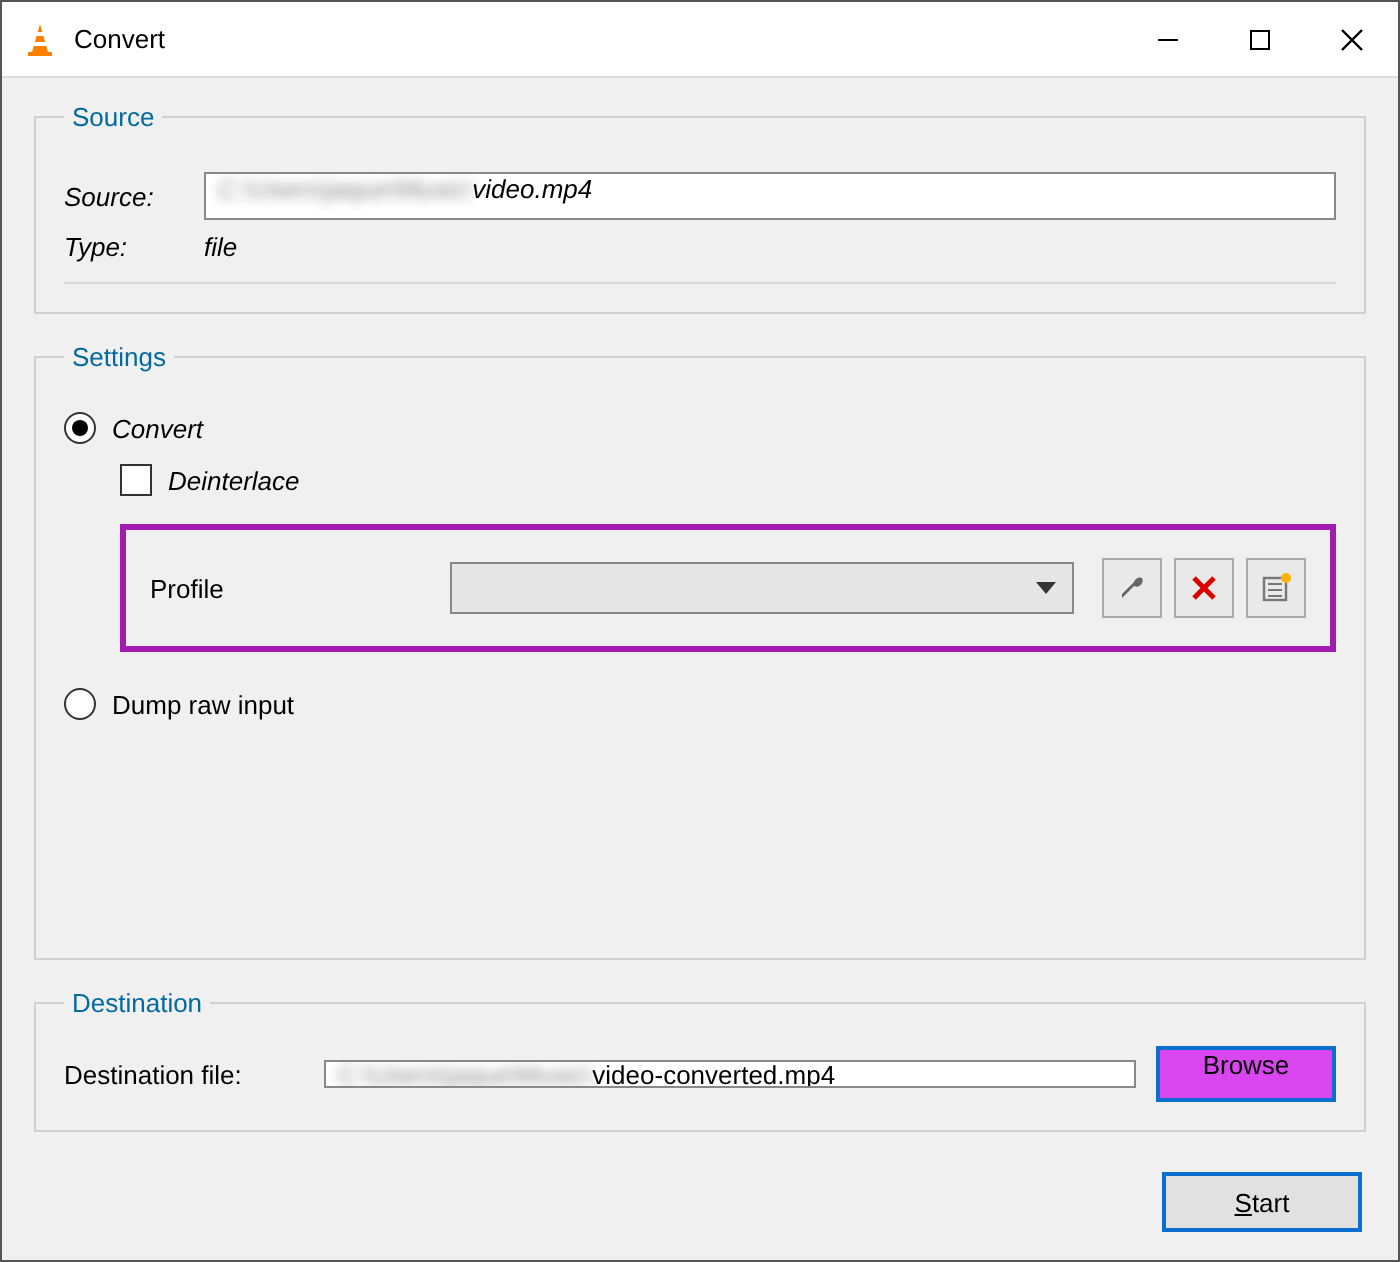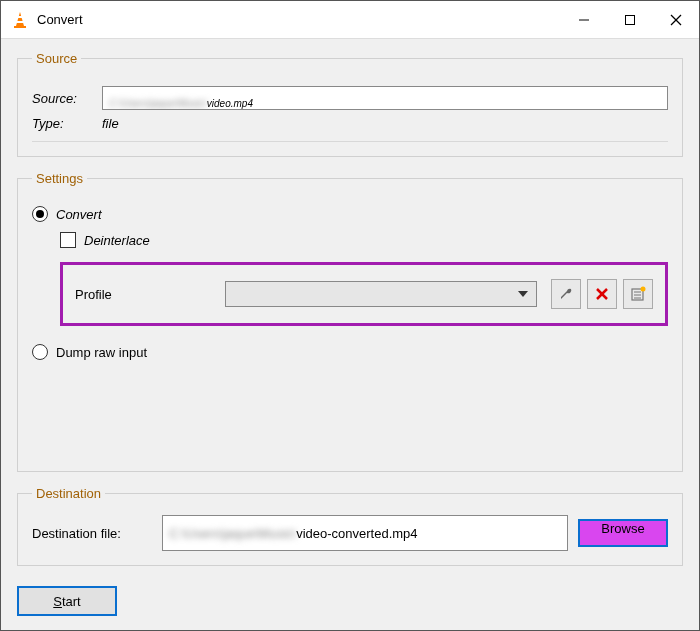--- a/index.html
+++ b/index.html
@@ -49,33 +49,33 @@
   fieldset.group {
     border: 1px solid #d0d0d0;
     border-radius: 0;
     margin: 0 0 14px 0;
     padding: 14px 14px 14px 14px;
     background: #f0f0f0;
   }
   fieldset.group > legend {
     padding: 0 4px;
     font-size: 13px;
-    color: #a16207;
+    color: #0369a1;
   }
   .row { display: flex; align-items: center; margin: 6px 0; font-style: italic; }
   .lbl { width: 70px; }
   .source-input {
     flex: 1;
     height: 24px;
     border: 1px solid #888;
     background: #fff;
     padding: 0 6px;
-    font-size: 10px;
-    display: flex;
-    align-items: flex-end;
+    font-size: 13px;
+    display: flex;
+    align-items: flex-start;
     position: relative;
     overflow: hidden;
   }
   .blur {
     filter: blur(3px);
     color: #888;
     white-space: nowrap;
   }
   .clear-text { position: relative; z-index: 2; color:#000; }
   .hr { border: none; border-top: 1px solid #d8d8d8; margin: 10px 0 0 0; }
@@ -119,32 +119,32 @@
     border: 1px solid #aaa;
     background: #e9e9e9;
     margin-left: 6px;
     display:flex; align-items:center; justify-content:center;
   }
   .dump-row { margin-top: 18px; display:flex; align-items:center; }
 
   .dest-row { display:flex; align-items:center; }
   .dest-label { width: 130px; }
   .dest-input {
-    flex:1; height:36px; border:1px solid #888; background:#fff;
+    flex:1; height:14px; border:1px solid #888; background:#fff;
     display:flex; align-items:center; padding:0 6px; overflow:hidden; position:relative;
     margin-right: 10px;
   }
   .browse-btn {
     width: 90px; height: 28px;
     border: 2px solid #0a6fcf;
     background: #d946ef;
     display:flex; justify-content:center;
   }
   .dialog-btns {
-    display:flex; gap: 18px; margin-top: 6px;
+    display:flex; justify-content:flex-end; gap: 18px; margin-top: 6px;
     padding-right: 2px;
   }
   .dlg-btn {
     width: 100px; height: 30px;
     border: 1px solid #9c9c9c;
     background: #e1e1e1;
     display:flex; align-items:center; justify-content:center;
   }
   .dlg-btn.primary { border: 2px solid #0a6fcf; }
   .underline-first::first-letter { text-decoration: underline; }

